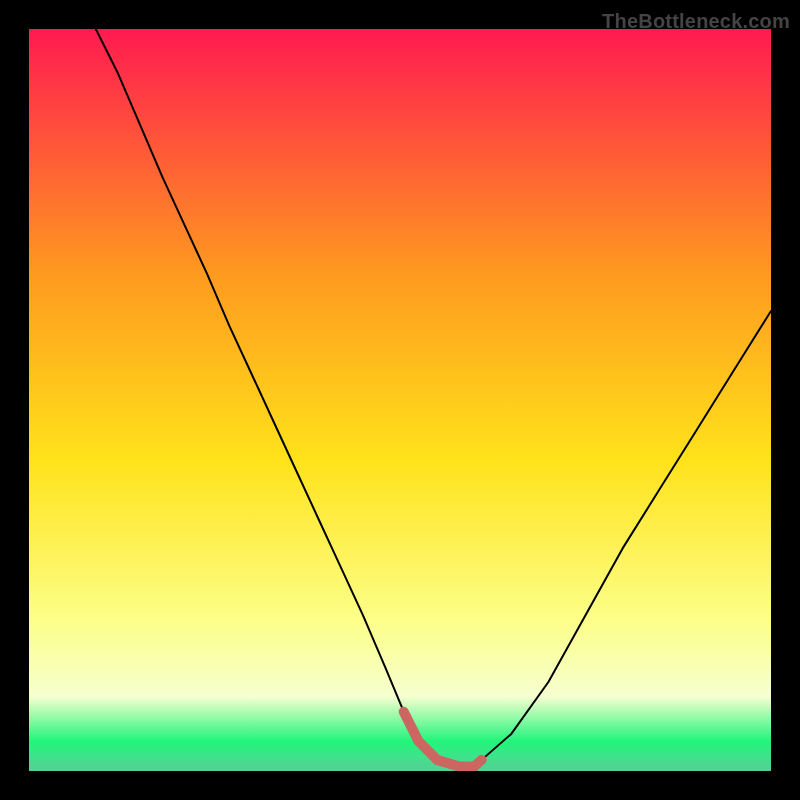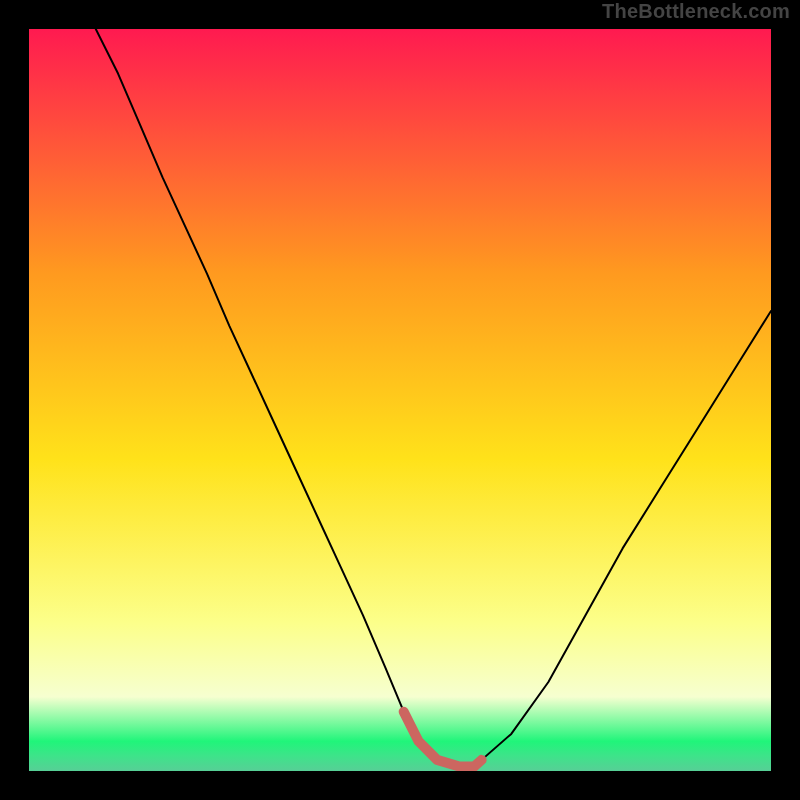--- a/index.html
+++ b/index.html
@@ -11,21 +11,21 @@
     overflow: hidden;
   }
   .stage {
     position: relative;
     width: 800px;
     height: 800px;
     background: #000;
   }
   .watermark {
     position: absolute;
-    top: 0;
+    top: 10px;
     right: 10px;
     font-size: 20px;
     font-weight: bold;
     color: #444;
     letter-spacing: 0.2px;
     z-index: 10;
     user-select: none;
   }
   .plot-area {
     position: absolute;

